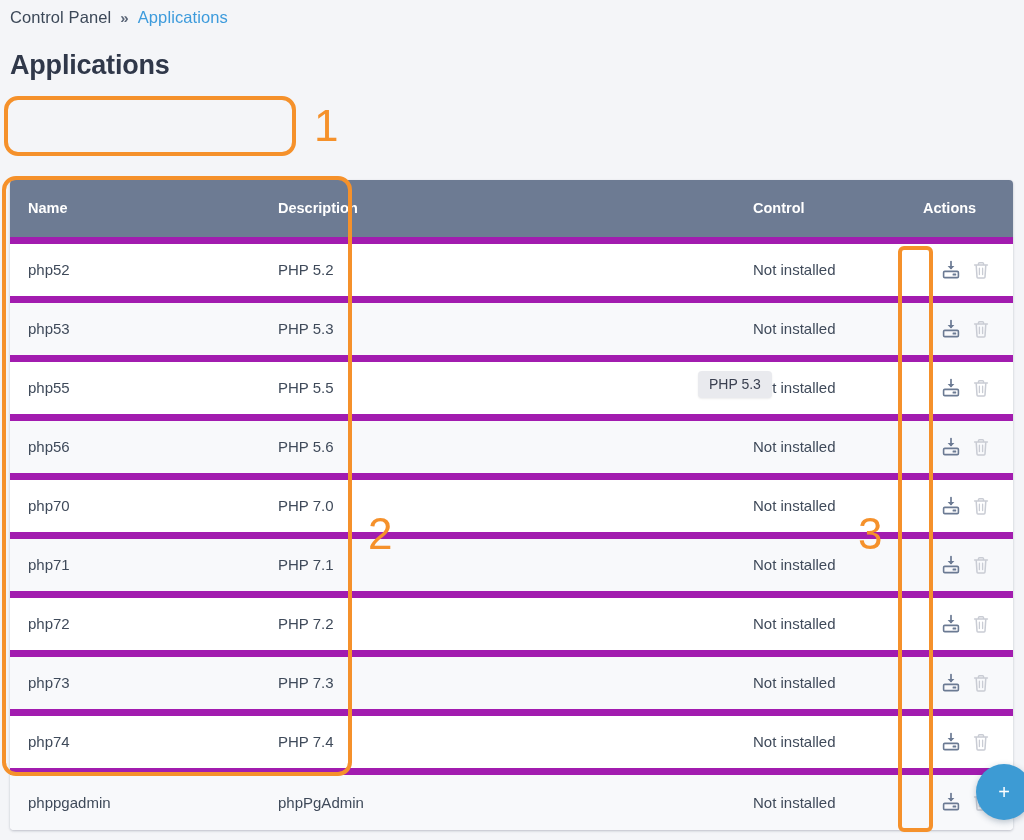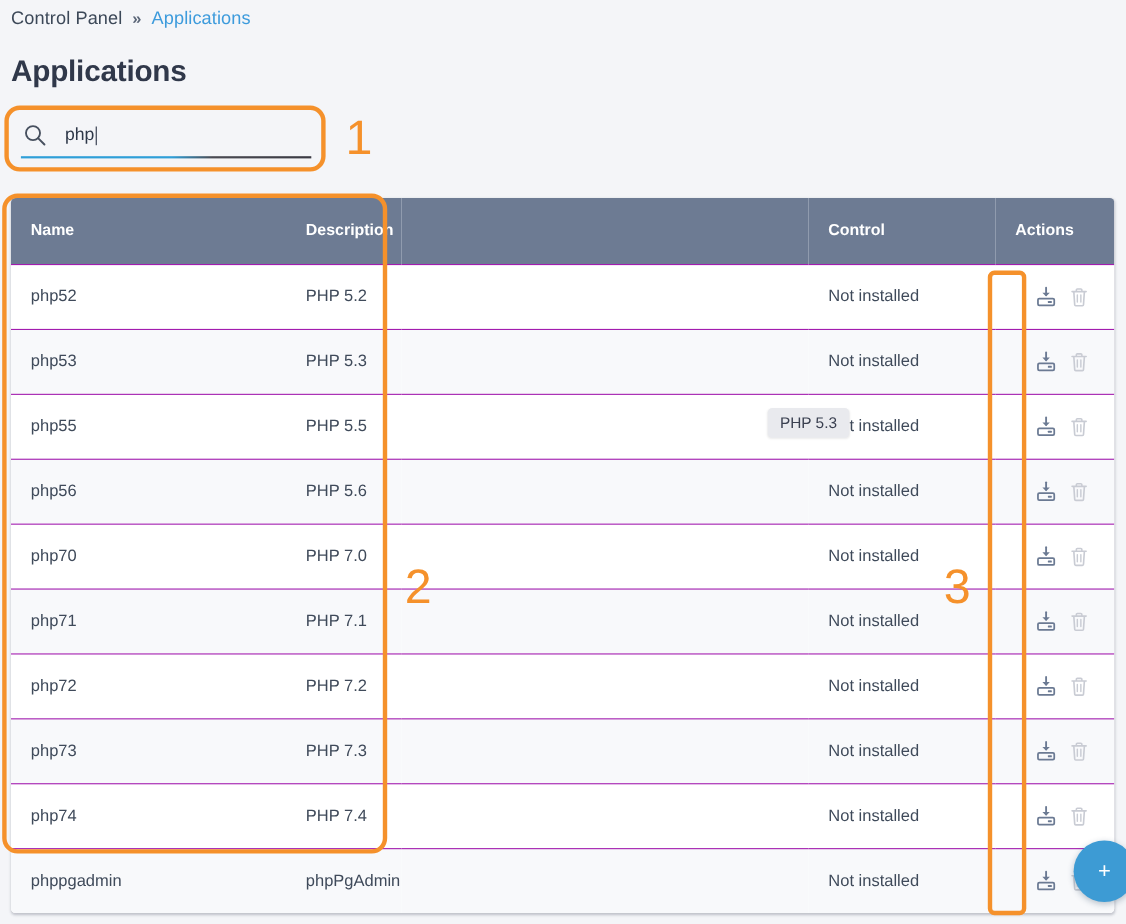--- a/index.html
+++ b/index.html
@@ -134,21 +134,21 @@
   th.col-desc   { width: 105px; text-align: right; }
   th.col-spacer { width: 370px; }
   th.col-status { width: 170px; text-align: right; padding-right: 18px; }
   th.col-act    { width: 108px; text-align: center; padding-right: 32px; }
 
   table.apps tbody td {
     height: 59px;
     padding: 0 18px;
     font-size: 15px;
     color: #3f4a5a;
-    border-top: 1px solid #a21caf;
+    border-top: 7px solid #a21caf;
     vertical-align: middle;
     white-space: nowrap;
   }
   table.apps tbody tr:nth-child(even) td { background: #f8f9fb; }
   table.apps tbody tr:nth-child(odd)  td { background: #ffffff; }
   td.cell-desc   { text-align: left; }
   td.cell-status { text-align: left; padding-right: 18px; }
   td.cell-act    { text-align: center; padding-right: 32px; }
 
   .act-icons {
@@ -193,35 +193,20 @@
 <div id="page">
 
   <div class="breadcrumb">
     <span>Control Panel</span>
     <span class="crumb-sep">»</span>
     <span class="crumb-current">Applications</span>
   </div>
 
   <div class="page-title">Applications</div>
 
-  <div class="search-wrap">
-    <div class="search-inner">
-      <span class="search-icon">
-        <svg width="22" height="22" viewBox="0 0 22 22" fill="none">
-          <circle cx="9" cy="9" r="6.4" stroke="#47505f" stroke-width="1.7"></circle>
-          <line x1="13.6" y1="13.6" x2="19.4" y2="19.4" stroke="#47505f" stroke-width="1.8" stroke-linecap="round"></line>
-        </svg>
-      </span>
-      <span class="search-value">
-        <span title="Search">php</span>
-          <span class="caret"></span>
-      </span>
-      <span class="search-underline"></span>
-    </div>
-  </div>
 
   <div class="anno-box" id="anno-box-1"></div>
   <div class="anno-box" id="anno-box-2"></div>
   <div class="anno-box" id="anno-box-3"></div>
 
   <div class="anno-num" id="anno-num-1">1</div>
   <div class="anno-num" id="anno-num-2">2</div>
   <div class="anno-num" id="anno-num-3">3</div>
 
   <div class="table-card">

